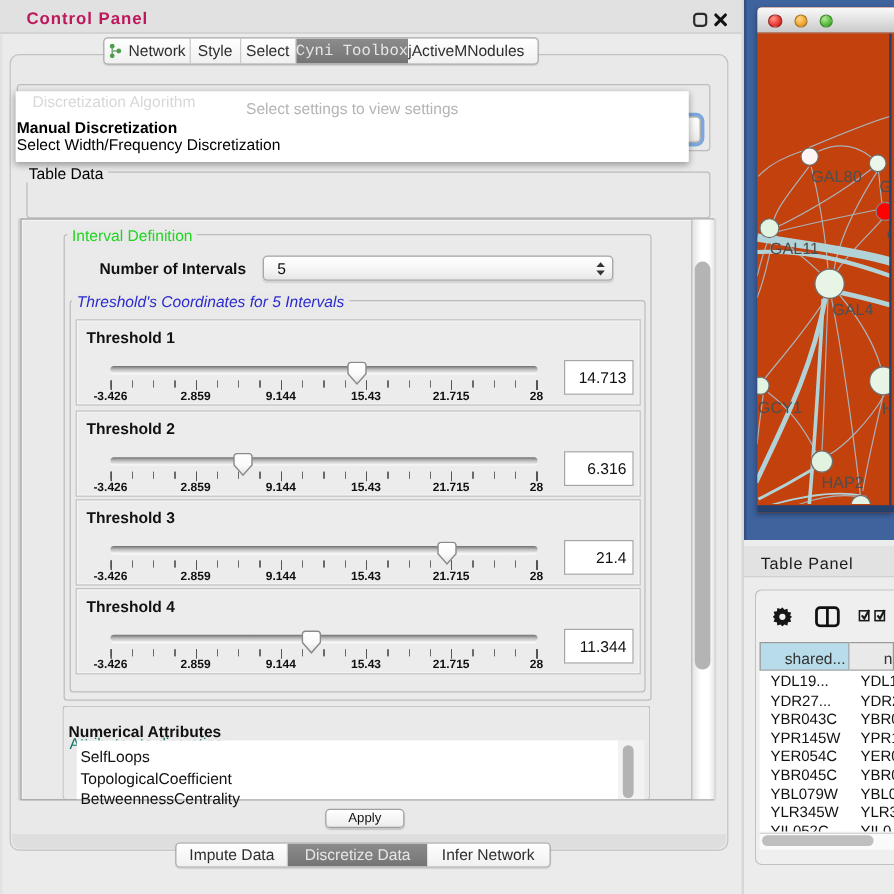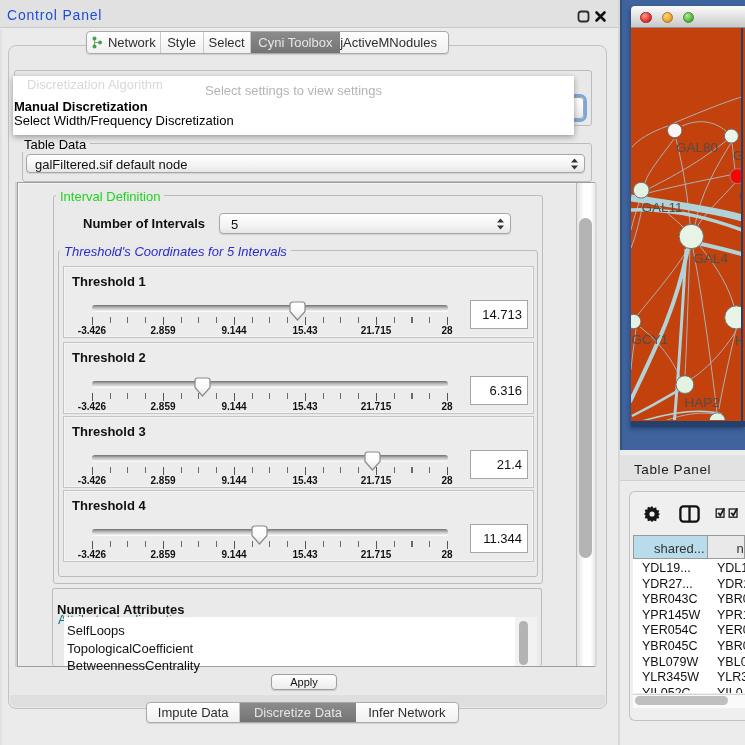--- a/index.html
+++ b/index.html
@@ -3,21 +3,21 @@
 <meta charset="utf-8">
 <style>
 * { margin:0; padding:0; box-sizing:border-box; }
 html,body { width:745px; height:745px; overflow:hidden; }
 body { font-family:"Liberation Sans", sans-serif; background:#ececec; position:relative; }
 #app { position:absolute; left:0; top:0; width:745px; height:745px; }
 .abs { position:absolute; }
 
 
 #titlebar { left:0; top:0; width:618px; height:28px; background:#e1e1e1; border-bottom:1px solid #c9c9c9; }
-#titlebar .t { position:absolute; left:7px; top:6.5px; font-size:14px; letter-spacing:0.8px; color:#1d4ed8; }
+#titlebar .t { position:absolute; left:22px; top:6.5px; font-size:14px; letter-spacing:0.8px; color:#be185d;font-weight:bold; }
 #leftbg { left:0; top:29px; width:618px; height:716px; background:#ebebeb; border-left:2px solid #e2e2e2; }
 
 
 #panel { left:8px; top:45px; width:599px; height:664px; background:#e9e9e9; border:1px solid #c2c2c2; border-radius:8px; }
 #panel .bot { position:absolute; left:1px; bottom:1px; width:595px; height:12px; background:#dedede; border-radius:0 0 7px 7px; }
 
 
 .tabbar { display:flex; border:1px solid #a9a9a9; border-radius:4px; background:linear-gradient(#ffffff,#f0f0f0); overflow:hidden; box-shadow:0 1px 1px rgba(0,0,0,0.12); }
 .tabbar .tab { display:flex; align-items:center; justify-content:center; font-size:13px; color:#2e2e2e; border-right:1px solid #c9c9c9; white-space:nowrap; }
 .tabbar .tab:last-child { border-right:none; }
@@ -108,36 +108,29 @@
 
   <div class="abs tabbar" id="toptabs">
     <div class="tab" style="width:91px;"><svg width="13" height="13" viewBox="0 0 13 13" style="margin-right:4px;">
           <path d="M3.5 3 V10 M3.5 6.5 H8" stroke="#7aa87a" stroke-width="1.2" fill="none"></path>
           <circle cx="3.5" cy="2.5" r="2" fill="#4d9e4d"></circle>
           <circle cx="9" cy="6.5" r="2" fill="#4d9e4d"></circle>
           <circle cx="3.5" cy="10.5" r="2" fill="#4d9e4d"></circle>
         </svg>Network</div>
     <div class="tab" style="width:53px;">Style</div>
     <div class="tab" style="width:58px;">Select</div>
-    <div class="tab sel" style="width:111px;">Cyni Toolbox</div>
+    <div class="tab sel" style="width:111px;font-family:Liberation Mono, monospace;">Cyni Toolbox</div>
     <div class="tab" style="width:122px; padding-right:11px;">jActiveMNodules</div>
   </div>
 
   <div class="group" style="left:14px; top:70px; width:578px; height:56px;"></div>
   <div class="combo" style="left:20px; top:97px; width:564px; height:22px; box-shadow:0 0 0 3px rgba(96,150,219,0.8);"></div>
 
   <div class="group" style="left:22px; top:143px; width:570px; height:39px;"></div>
   <div class="gtitle" style="left:20px; top:137px;">Table Data</div>
-  <div class="combo" style="left:26px; top:154px; width:559px; height:19px;">
-    <span class="cv">galFiltered.sif default node</span>
-    <svg width="9" height="13" viewBox="0 0 9 13">
-        <path d="M4.5 1 L8 5 H1 Z" fill="#333"></path>
-        <path d="M4.5 12 L1 8 H8 Z" fill="#333"></path>
-      </svg>
-  </div>
 
   <div class="abs" id="popup">
     <span class="ghost">Discretization Algorithm</span>
     <span class="hint">Select settings to view settings</span>
     <span class="it1">Manual Discretization</span>
     <span class="it2">Select Width/Frequency Discretization</span>
   </div>
 
   <div class="abs" id="scrollpane"></div>
   <div class="abs" id="vscroll"></div>

